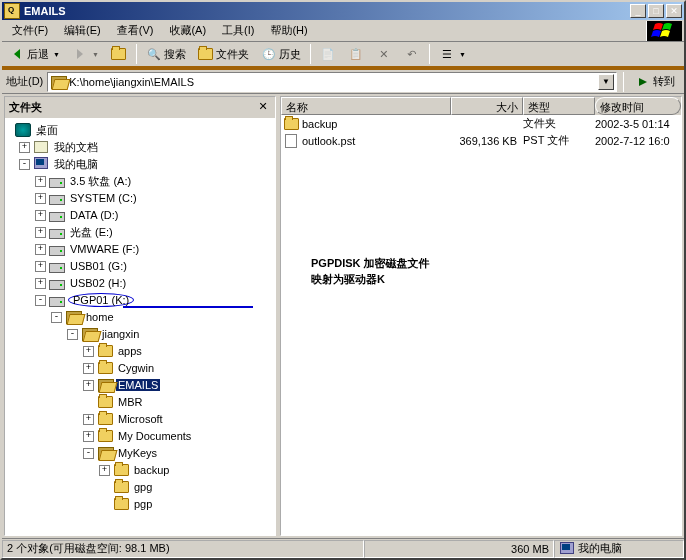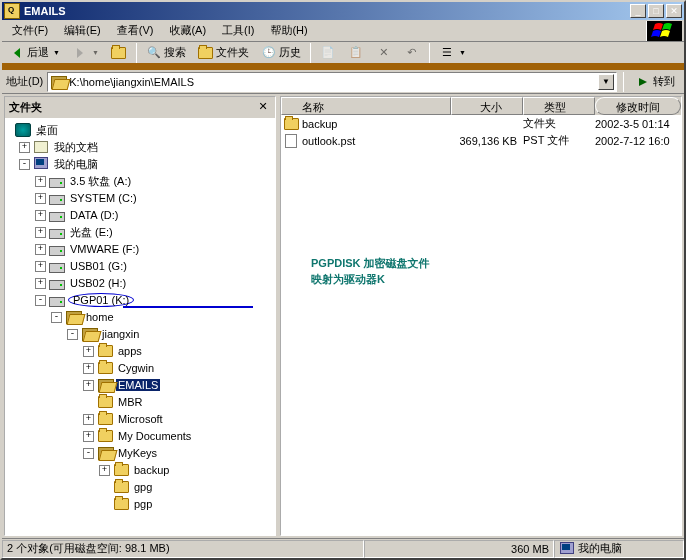--- a/index.html
+++ b/index.html
@@ -8,21 +8,21 @@
 .titlebar { background: linear-gradient(to right, #0a246a, #a6caf0); color: #fff; height: 18px; display: flex; align-items: center; padding: 0 2px; }
 .title-icon { width: 16px; height: 16px; background: #f0d060; border: 1px solid #806000; margin-right: 4px; position: relative; }
 .title-icon::after { content: "Q"; position: absolute; font-size: 8px; font-weight: bold; color: #000; left: 3px; top: 1px; }
 .title-text { font-weight: bold; font-size: 11px; flex: 1; }
 .win-btns { display: flex; gap: 2px; }
 .win-btn { width: 16px; height: 14px; background: #d4d0c8; border: 1px solid; border-color: #fff #404040 #404040 #fff; font-family: "Marlett", sans-serif; font-size: 9px; text-align: center; line-height: 12px; cursor: pointer; }
 .menubar { display: flex; background: #d4d0c8; height: 22px; align-items: center; padding: 8px 2px; border-bottom: 1px solid #808080; }
 .menu-item { padding: 2px 8px; cursor: pointer; }
 .menu-logo { margin-left: auto; width: 36px; height: 20px; background: #000; border-left: 1px solid #fff; position: relative; }
 .menu-logo svg { width: 36px; height: 20px; }
-.toolbar { display: flex; align-items: center; background: #d4d0c8; padding: 2px; gap: 2px; border-bottom: 7px solid #a16207; height: 28px; }
+.toolbar { display: flex; align-items: center; background: #d4d0c8; padding: 2px; gap: 2px; border-bottom: 4px solid #a16207; height: 28px; }
 .tb-btn { display: flex; align-items: center; padding: 2px 4px; gap: 2px; cursor: pointer; border: 1px solid transparent; }
 .tb-btn.disabled { opacity: 0.5; cursor: default; }
 .tb-sep { width: 1px; height: 20px; background: #808080; border-right: 1px solid #fff; margin: 0 2px; }
 .tb-dd { font-size: 7px; margin-left: 2px; }
 .icon-sm { width: 16px; height: 16px; display: inline-flex; align-items: center; justify-content: center; }
 .addrbar { display: flex; align-items: center; background: #d4d0c8; padding: 2px 4px; gap: 4px; border-bottom: 1px solid #808080; height: 24px; }
 .addr-input { flex: 1; height: 20px; background: #fff; border: 1px solid; border-color: #808080 #fff #fff #808080; display: flex; align-items: center; padding: 0 2px; }
 .addr-input-text { flex: 1; }
 .addr-input-dd { width: 16px; background: #d4d0c8; border: 1px solid; border-color: #fff #404040 #404040 #fff; text-align: center; height: 16px; line-height: 14px; font-size: 8px; }
 .content { flex: 1; display: flex; background: #d4d0c8; position: relative; }
@@ -33,32 +33,32 @@
 .tree { flex: 1; background: #fff; overflow: auto; padding: 2px; position: relative; }
 .tree-item { display: flex; align-items: center; height: 16px; white-space: nowrap; margin: 1px 8px; }
 .expander { width: 11px; height: 11px; border: 1px solid #808080; background: #fff; text-align: center; line-height: 9px; font-size: 9px; margin-right: 3px; cursor: pointer; font-family: "Courier New", monospace; }
 .expander.blank { border: none; background: transparent; }
 .tree-icon { width: 16px; height: 14px; margin-right: 3px; display: inline-flex; align-items: center; justify-content: center; }
 .tree-label { padding: 0 2px; cursor: pointer; }
 .tree-label.selected { background: #0a246a; color: #fff; }
 .tree-label.circled { border: 1px solid #0000d0; border-radius: 50%; padding: 0 4px; }
 .right-pane { flex: 1; display: flex; flex-direction: column; border: 1px inset #fff; margin: 2px; background: #fff; position: relative; }
 .col-headers { display: flex; background: #d4d0c8; height: 18px; }
-.col-h { border: 1px solid; border-color: #fff #808080 #808080 #fff; padding: 2px 20px; overflow: hidden; }
+.col-h { border: 1px solid; border-color: #fff #808080 #808080 #fff; padding: 2px 4px; overflow: hidden; }
 .col-name { width: 170px; }
 .col-size { width: 72px; text-align: right; }
 .col-type { width: 72px; }
 .col-date { flex: 1; border-radius: 9px; }
 .filelist { flex: 1; }
 .file-row { display: flex; align-items: center; height: 17px; }
 .file-name { width: 170px; display: flex; align-items: center; padding-left: 2px; }
 .file-size { width: 72px; text-align: right; padding-right: 6px; }
 .file-type { width: 72px; }
 .file-date { flex: 1; }
-.anno { position: absolute; color: #0f766e; font-weight: bold; font-size: 12px; line-height: 16px; pointer-events: none; }
+.anno { position: absolute; color: #000000; font-weight: bold; font-size: 12px; line-height: 16px; pointer-events: none; }
 .anno-line { position: absolute; border-top: 2px solid #0000d0; pointer-events: none; }
 .statusbar { height: 20px; display: flex; align-items: center; background: #d4d0c8; border-top: 1px solid #808080; }
 .status-cell { border: 1px inset #fff; height: 18px; padding: 1px 4px; display: flex; align-items: center; }
 .status-left { flex: 1; }
 .status-mid { width: 190px; text-align: right; justify-content: flex-end; }
 .status-right { width: 130px; }
 .folder-icon { width: 15px; height: 12px; background: #f0d060; border: 1px solid #a07000; border-radius: 0 1px 1px 1px; position: relative; }
 .folder-icon::before { content: ""; position: absolute; top: -3px; left: 0; width: 6px; height: 3px; background: #f0d060; border: 1px solid #a07000; border-bottom: none; border-radius: 1px 1px 0 0; }
 .folder-open { width: 15px; height: 12px; position: relative; }
 .folder-open::before { content: ""; position: absolute; top: 0; left: 0; width: 14px; height: 11px; background: #c0a040; border: 1px solid #806000; }

